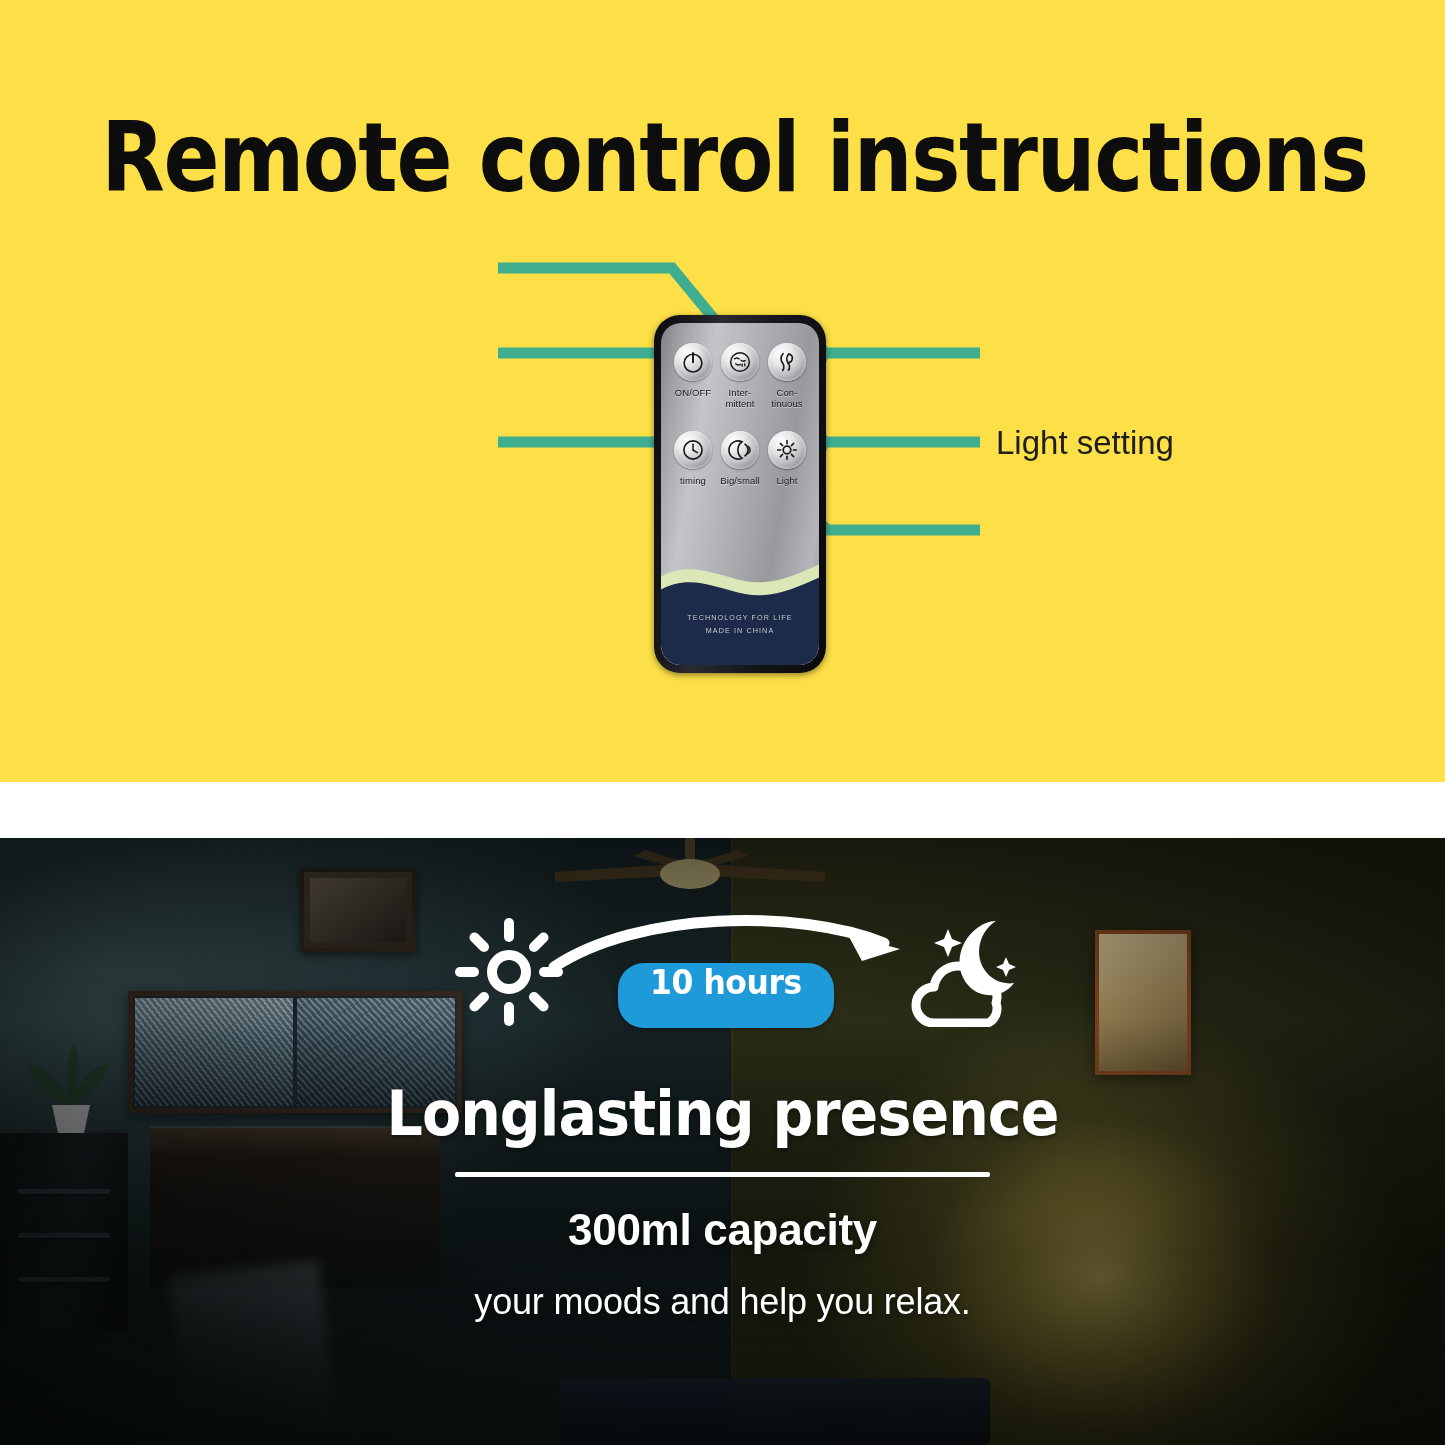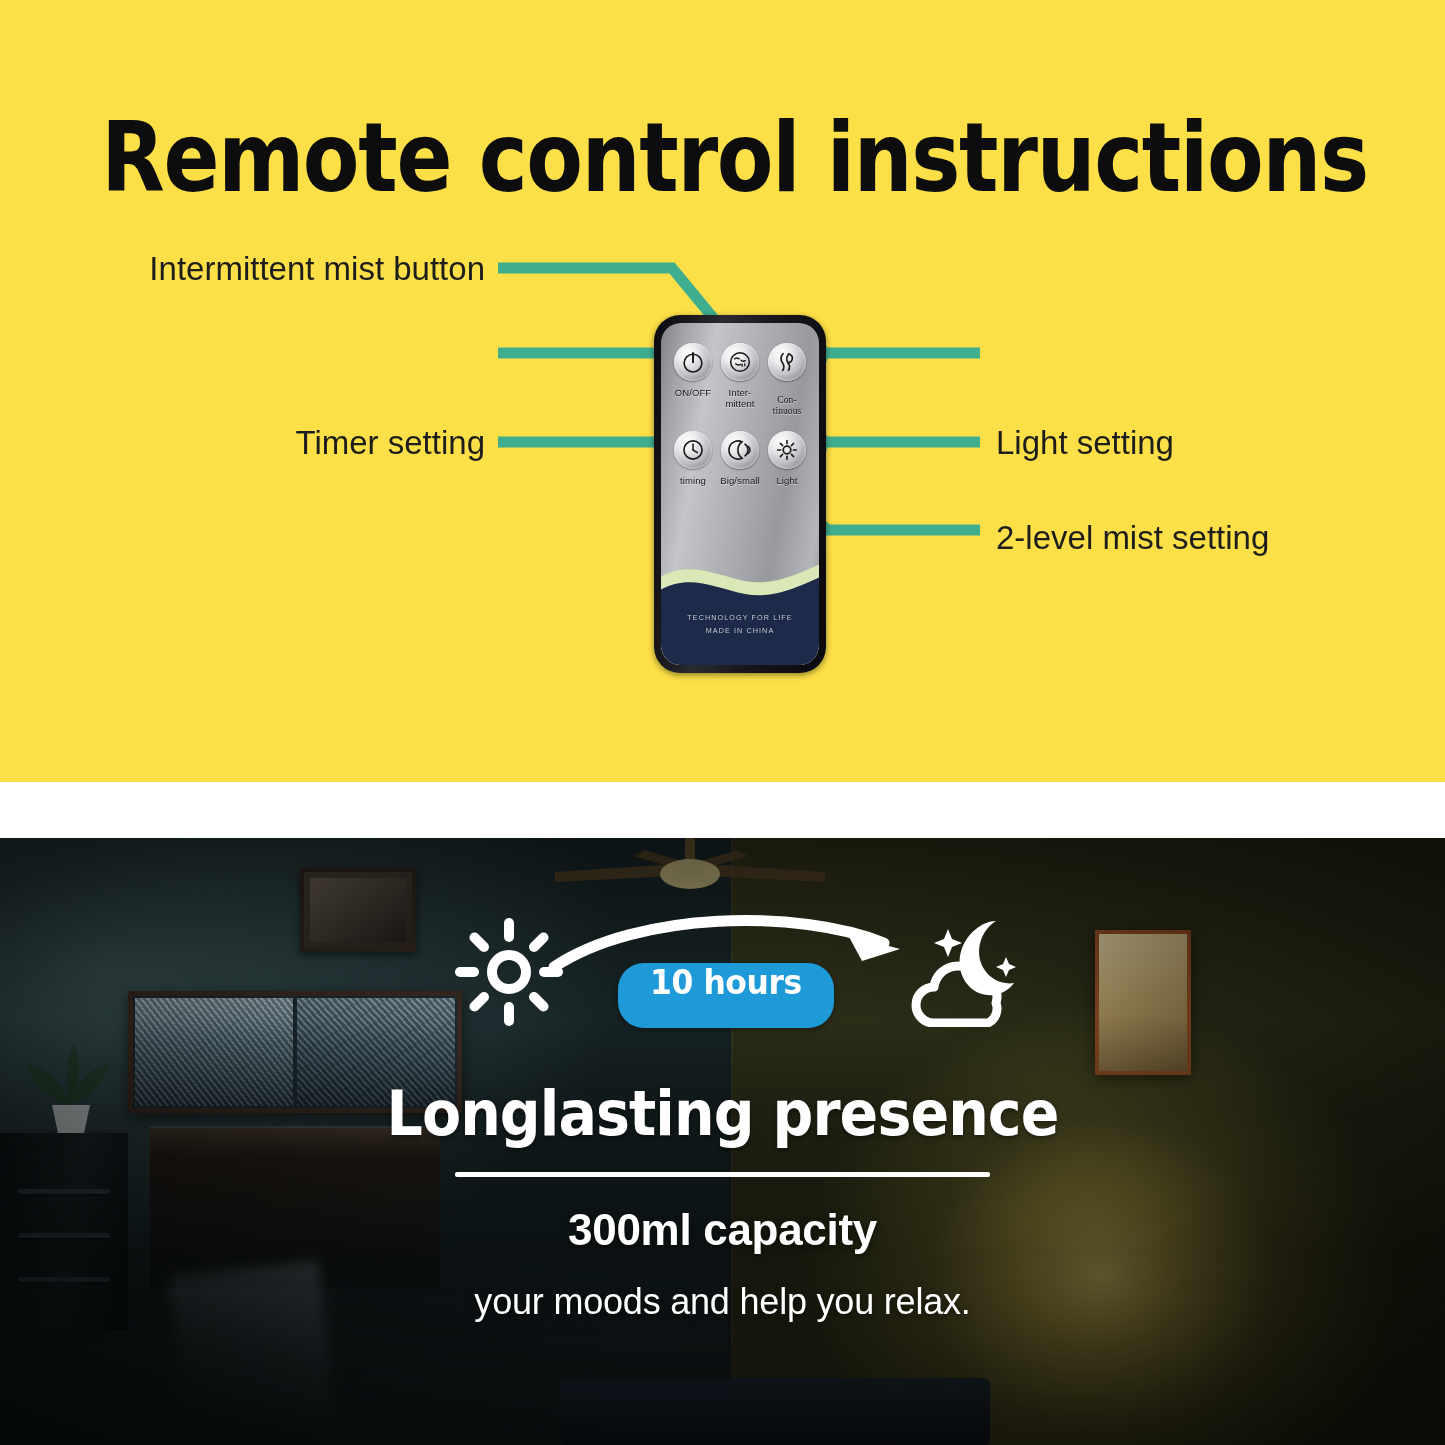--- a/index.html
+++ b/index.html
@@ -279,25 +279,22 @@
     </g>
   </svg>
 
   <div class="dot" style="left:716px; top:326px; width:44px; height:44px;"></div>
   <div class="dot" style="left:660px; top:332px; width:44px; height:44px;"></div>
   <div class="dot" style="left:660px; top:421px; width:44px; height:44px;"></div>
   <div class="dot" style="left:784px; top:332px; width:44px; height:44px;"></div>
   <div class="dot" style="left:784px; top:421px; width:44px; height:44px;"></div>
   <div class="dot" style="left:722px; top:438px; width:44px; height:44px;"></div>
 
-  <div class="lbl left" style="left:0; width:485px; top:268px;">Intermittent mist button</div>
-  <div class="lbl left" style="left:0; width:485px; top:442px;">Timer setting</div>
 
   <div class="lbl right" style="left:996px; top:442px;">Light setting</div>
-  <div class="lbl right" style="left:996px; top:537px;">2-level mist setting</div>
 
   <div id="remote">
     <div id="remote-face">
 
       <div class="btn" style="left:13px; top:20px;">
         <svg viewBox="0 0 24 24">
           <circle cx="12" cy="13" r="8.2" fill="none" stroke="#1a1a1a" stroke-width="1.5"></circle>
           <line x1="12" y1="3.6" x2="12" y2="12.2" stroke="#1a1a1a" stroke-width="1.8" stroke-linecap="round"></line>
         </svg>
       </div>
@@ -319,21 +316,21 @@
         </svg>
       </div>
 
       <div class="btn-cap" style="left:-6px; top:64px;">
         <div>ON/OFF</div>
       </div>
       <div class="btn-cap" style="left:41px; top:64px;">
         <div>Inter-</div>
         <div>mittent</div>
       </div>
-      <div class="btn-cap" style="left:88px; top:72px;font-family:Liberation Serif, serif;">
+      <div class="btn-cap" style="left:88px; top:64px;">
         <div>Con-</div>
         <div>tinuous</div>
       </div>
 
       <div class="btn" style="left:13px; top:108px;">
         <svg viewBox="0 0 24 24">
           <circle cx="12" cy="12" r="8.4" fill="none" stroke="#1a1a1a" stroke-width="1.5"></circle>
           <line x1="12" y1="12" x2="12" y2="6.6" stroke="#1a1a1a" stroke-width="1.4" stroke-linecap="round"></line>
           <line x1="12" y1="12" x2="16" y2="14.4" stroke="#1a1a1a" stroke-width="1.4" stroke-linecap="round"></line>
         </svg>

